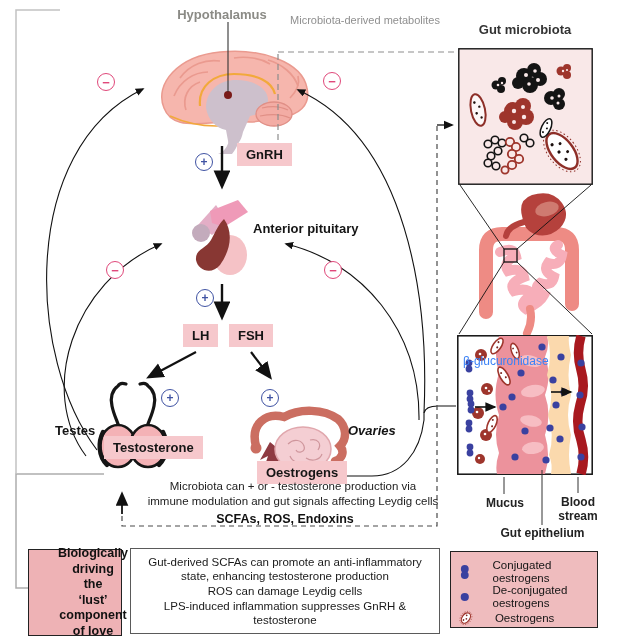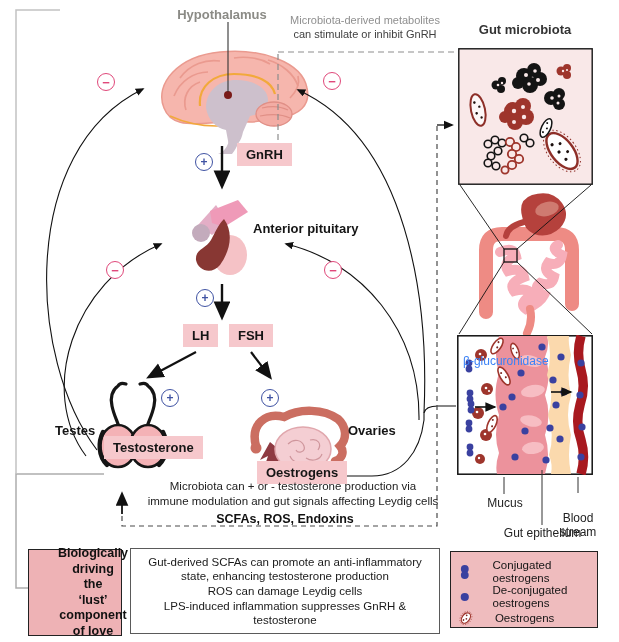--- a/index.html
+++ b/index.html
@@ -13,21 +13,21 @@
   .hormone-box{background:#f6c8cc;font-weight:bold;font-size:13px;color:#151515;
                text-align:center;padding:3px 9px;line-height:17px;z-index:10;}
   .blabel{font-weight:bold;font-size:13px;color:#151515;white-space:nowrap;z-index:10;}
   .gray-label{color:#8b8b86;}
   .sign{width:16px;height:16px;border-radius:50%;display:flex;align-items:center;justify-content:center;
         font-weight:bold;background:#fff;z-index:11;line-height:1;}
   .minus{border:1.8px solid #e0487a;color:#e0487a;font-size:13px;}
   .plus{border:1.8px solid #4053a3;color:#4053a3;font-size:12px;}
   .note{font-size:11px;line-height:13.5px;text-align:center;z-index:10;}
   .fbnote{font-size:11.5px;line-height:14.5px;text-align:center;color:#222;z-index:10;white-space:nowrap;}
-  .small-label{font-size:12px;color:#222;text-align:center;z-index:10;}
+  .small-label{font-size:12px;color:#222;text-align:center;z-index:10;font-weight:bold;}
   .heading-bold{font-weight:bold;font-size:12.5px;text-align:center;z-index:10;}
   .info-box{width:310px;height:86px;border:1.3px solid #5a5a5a;background:#fff;z-index:10;
             display:flex;flex-direction:column;justify-content:space-between;
             padding:6px 8px;box-sizing:border-box;}
   .info-box p{margin:0;font-size:11.5px;line-height:14px;text-align:center;color:#1a1a1a;}
   .lust-box{width:94px;height:87px;background:#eeb2b5;border:1.7px solid #222;z-index:10;
             display:flex;flex-direction:column;justify-content:center;align-items:center;
             font-weight:bold;font-size:12.5px;line-height:15.5px;text-align:center;box-sizing:border-box;padding-left:36px;}
   .legend-box{width:148px;height:77px;background:#efbcbe;border:1.5px solid #222;z-index:10;
               box-sizing:border-box;padding:7px 5px 5px 8px;display:flex;flex-direction:column;justify-content:space-between;}
@@ -361,55 +361,54 @@
       <line x1="504" y1="477" x2="504" y2="494"></line>
       <line x1="578" y1="477" x2="578" y2="493"></line>
       <line x1="542" y1="470" x2="542" y2="525"></line>
     </g>
   </svg>
 
   <div class="abs txt blabel gray-label" style="left:162px;top:7px;width:120px;text-align:center;">Hypothalamus</div>
 
   <div class="abs txt note" style="left:272px;top:14px;width:186px;">
     <div style="color:#8f8f8f;">Microbiota-derived metabolites</div>
-    <div style="color:#3f3f3f;">can stimulate or inhibit GnRH</div>
   </div>
 
   <div class="abs txt blabel" style="left:455px;top:22px;width:140px;text-align:center;color:#333;">Gut microbiota</div>
 
   <div class="abs hormone-box" style="left:237px;top:143px;">GnRH</div>
 
   <div class="abs txt blabel" style="left:253px;top:221px;">Anterior pituitary</div>
 
   <div class="abs hormone-box" style="left:183px;top:324px;">LH</div>
   <div class="abs hormone-box" style="left:229px;top:324px;">FSH</div>
 
   <div class="abs txt blabel" style="left:55px;top:423px;">Testes</div>
-  <div class="abs txt blabel" style="left:348px;top:423px;">Ovaries</div>
+  <div class="abs txt blabel" style="left:348px;top:423px;font-style:italic;">Ovaries</div>
 
   <div class="abs hormone-box" style="left:104px;top:436px;">Testosterone</div>
   <div class="abs hormone-box" style="left:257px;top:461px;">Oestrogens</div>
 
   <div class="abs sign minus" style="left:97px;top:73px;">−</div>
   <div class="abs sign minus" style="left:323px;top:72px;">−</div>
   <div class="abs sign minus" style="left:106px;top:261px;">−</div>
   <div class="abs sign minus" style="left:324px;top:261px;">−</div>
   <div class="abs sign plus" style="left:195px;top:153px;">+</div>
   <div class="abs sign plus" style="left:196px;top:289px;">+</div>
   <div class="abs sign plus" style="left:161px;top:389px;">+</div>
   <div class="abs sign plus" style="left:261px;top:389px;">+</div>
 
   <div class="abs fbnote" style="left:138px;top:479px;width:310px;">
     <div>Microbiota can + or - testosterone production via</div>
     <div>immune modulation and gut signals affecting Leydig cells</div>
   </div>
 
   <div class="abs txt" style="left:463px;top:354px;font-weight:normal;font-size:12px;color:#3b82f6;">β-glucuronidase</div>
   <div class="abs small-label" style="left:480px;top:496px;width:50px;">Mucus</div>
-  <div class="abs small-label" style="left:553px;top:511px;width:50px;">
+  <div class="abs small-label" style="left:553px;top:495px;width:50px;">
     <div>Blood</div>
     <div>stream</div>
   </div>
   <div class="abs small-label" style="left:495px;top:526px;width:95px;">Gut epithelium</div>
 
   <div class="abs heading-bold" style="left:160px;top:512px;width:250px;">SCFAs, ROS, Endoxins</div>
 
   <div class="abs lust-box" style="left:28px;top:549px;">
     <div>Biologically</div>
     <div>driving the</div>

